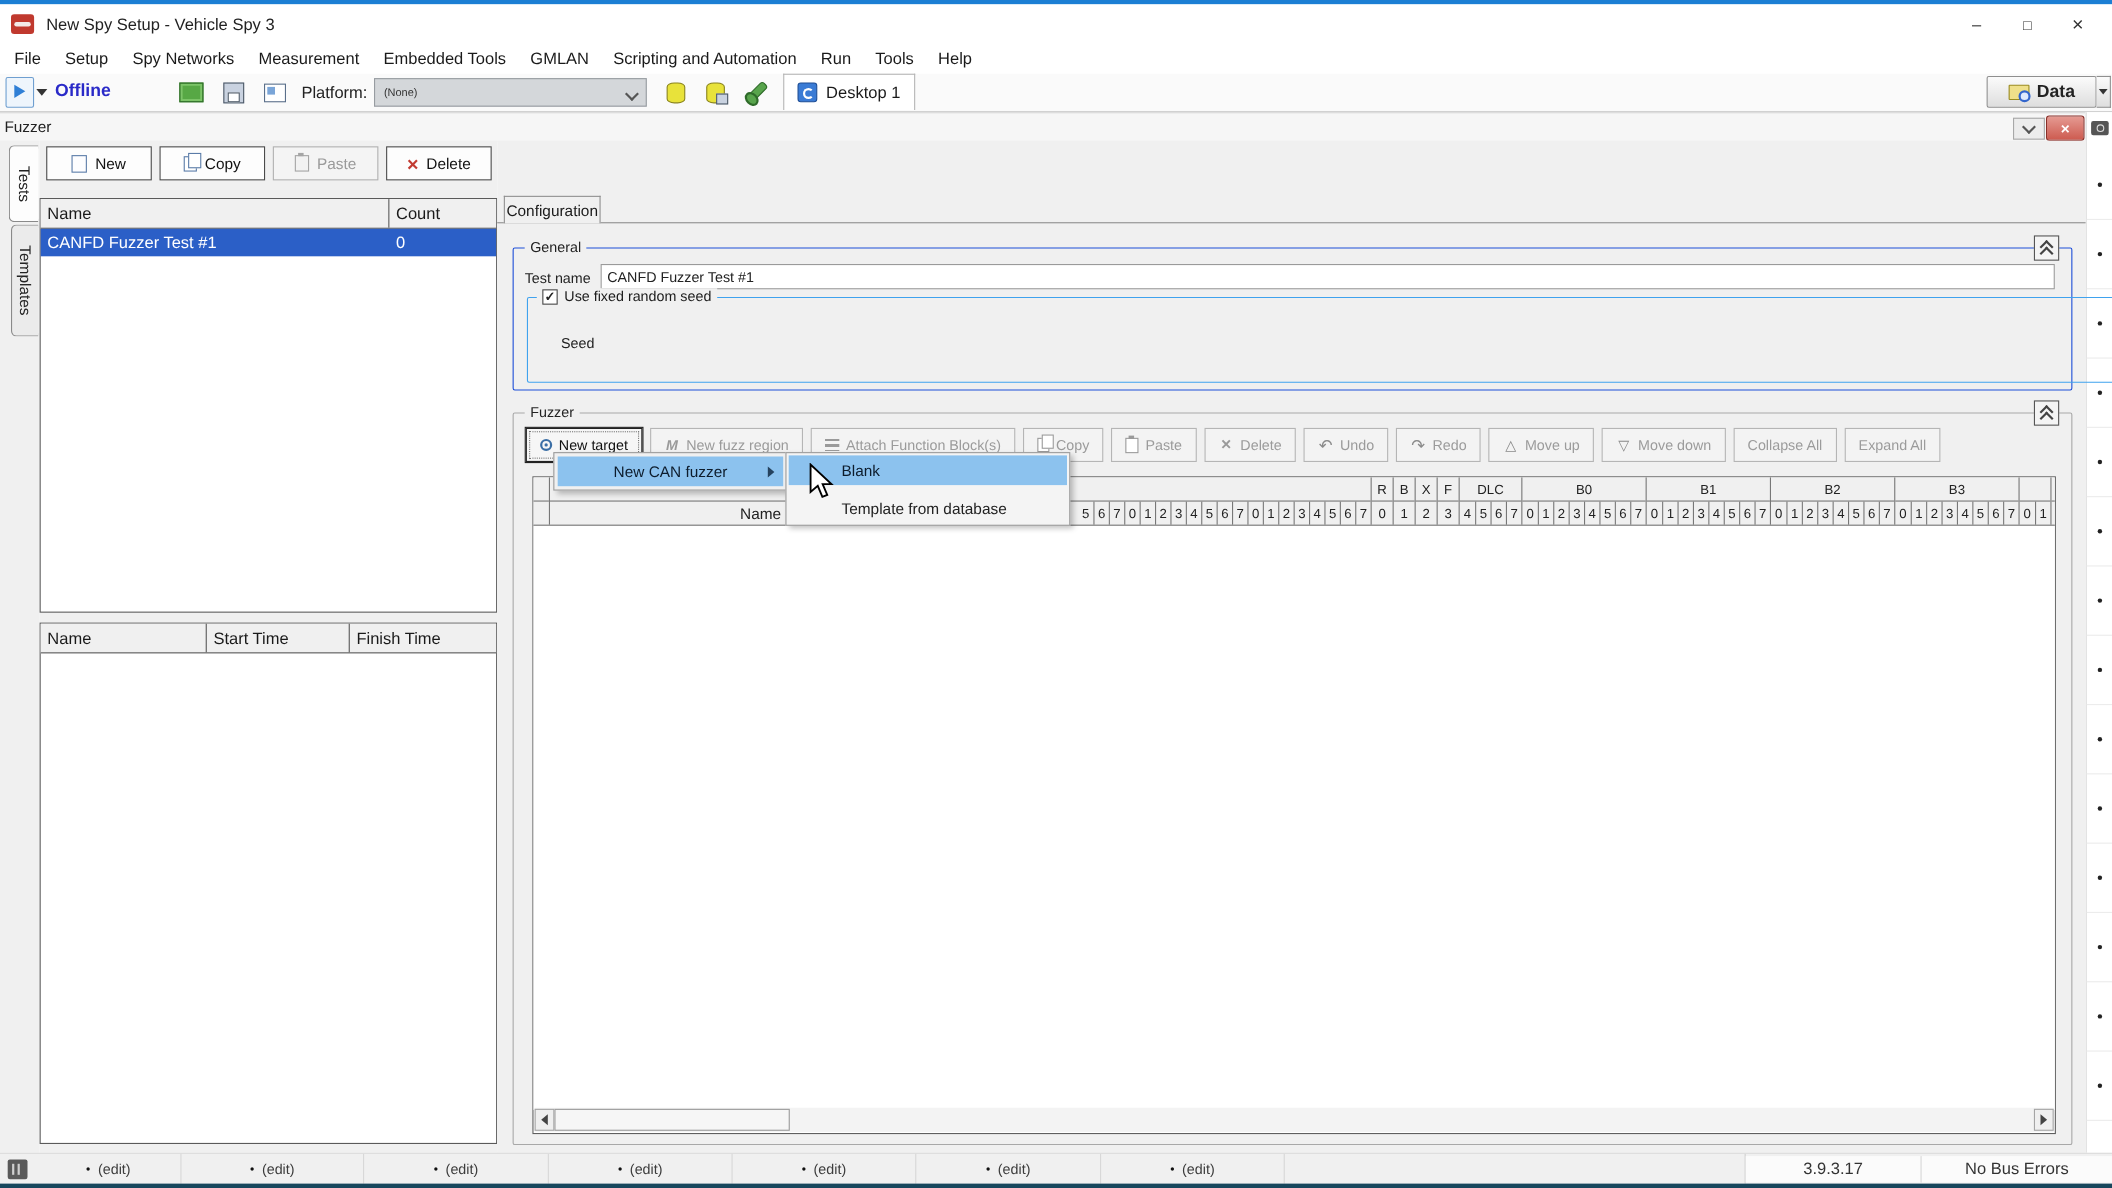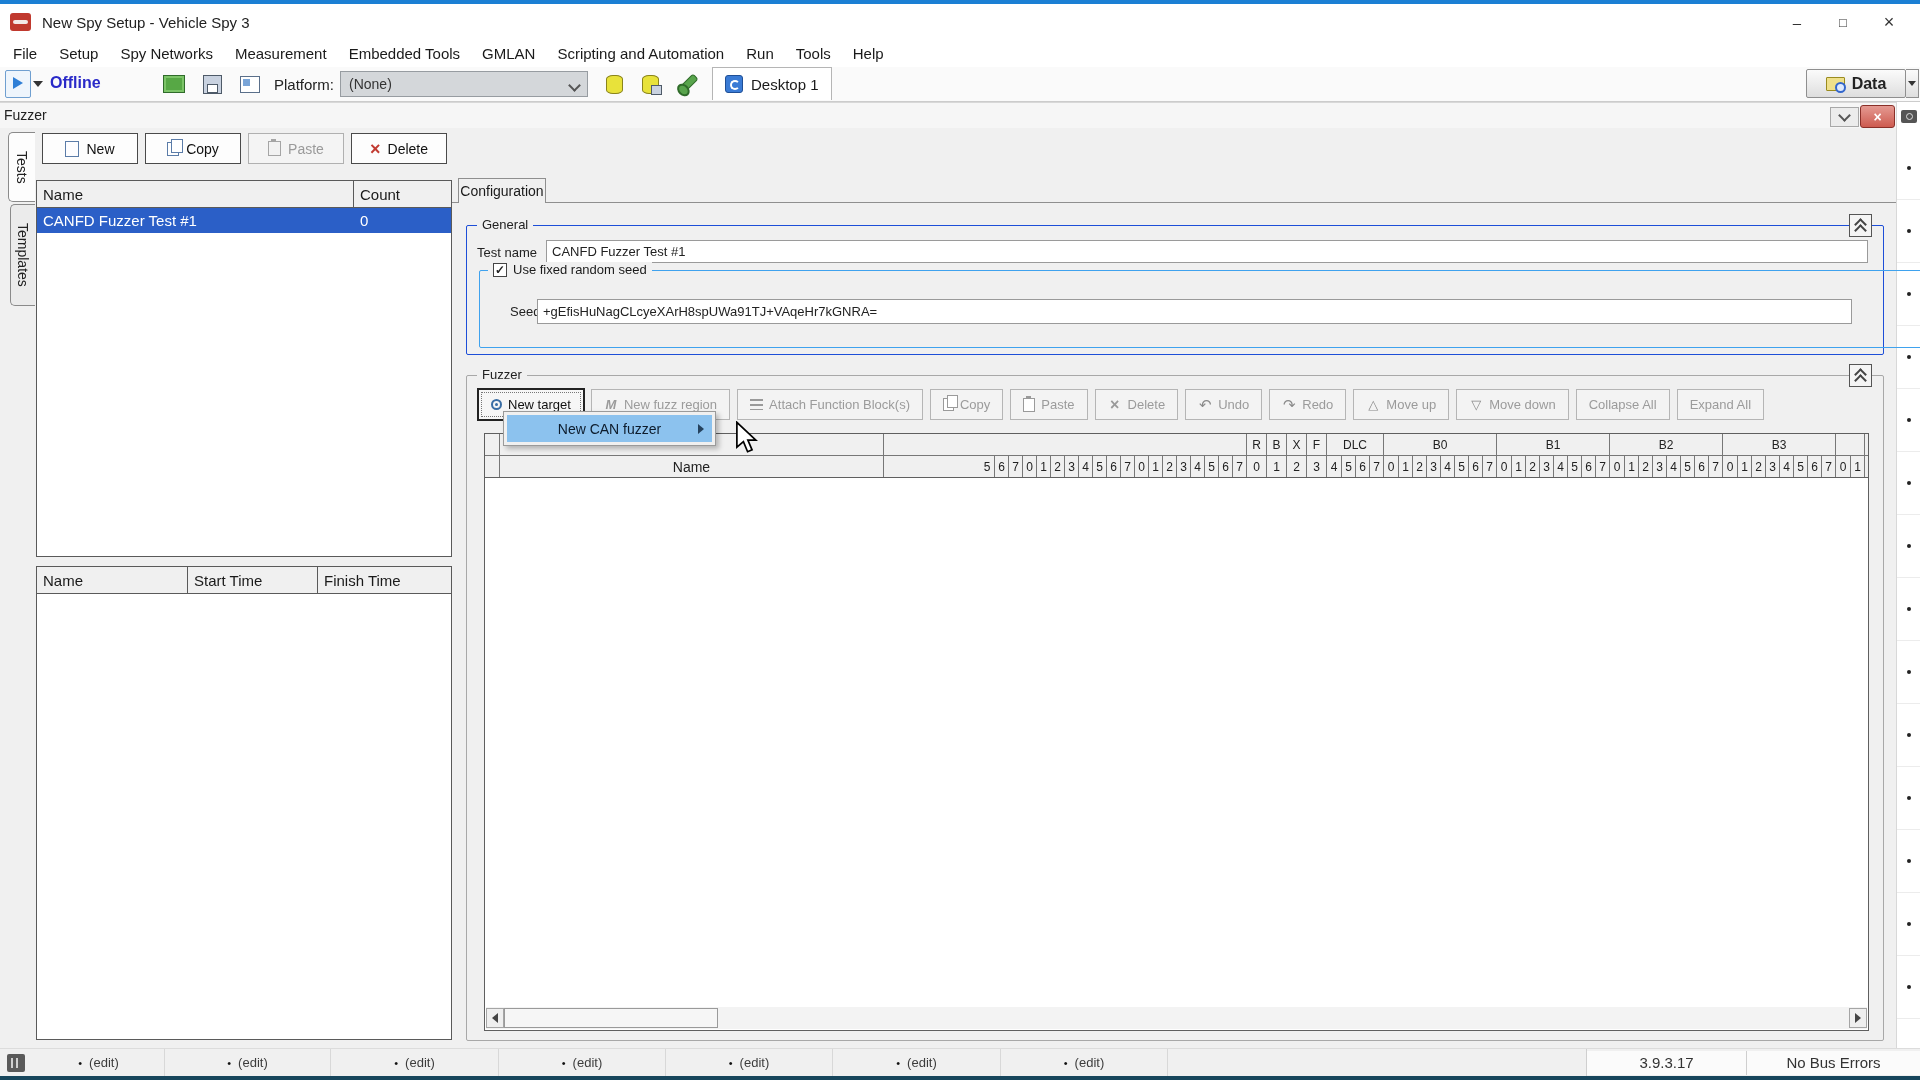--- a/index.html
+++ b/index.html
@@ -27,21 +27,21 @@
   .caret-down{width:0;height:0;border-left:5px solid transparent;border-right:5px solid transparent;border-top:6px solid #333;}
   .play-caret{left:33px;top:14px;}
   .offline{left:50px;top:7px;font-size:16px;font-weight:bold;color:#2a2ac8;}
   .tb-ico{top:4px;width:28px;height:26px;display:flex;align-items:center;justify-content:center;}
   .ico-chip{width:20px;height:16px;background:#57a845;border:1px solid #2f6b2a;box-shadow:inset 0 0 0 2px #7cc468;}
   .ico-floppy{width:17px;height:17px;background:#c9d2e0;border:1px solid #4e5a68;position:relative;}
   .ico-floppy::after{content:"";position:absolute;left:3px;top:8px;width:9px;height:7px;background:#fff;border:1px solid #4e5a68;}
   .ico-note{width:18px;height:15px;background:#fff;border:1px solid #5a6f8a;position:relative;}
   .ico-note::after{content:"";position:absolute;left:2px;top:2px;width:7px;height:7px;background:#7aa5d8;}
   .platform-label{left:274px;top:9px;font-size:15px;color:#222;}
-  .platform-select{left:340px;top:4px;width:248px;height:26px;background:#d4d7da;border:1px solid #979ca1;font-size:14px;color:#333;display:flex;align-items:center;padding-left:8px;box-sizing:border-box;}
+  .platform-select{left:340px;top:4px;width:248px;height:26px;background:#d4d7da;border:1px solid #979ca1;font-size:10px;color:#333;display:flex;align-items:center;padding-left:8px;box-sizing:border-box;}
   .platform-chevron{position:absolute;right:8px;top:9px;width:7px;height:7px;border-right:2px solid #555;border-bottom:2px solid #555;transform:rotate(45deg);}
   .ico-db{width:15px;height:17px;background:#e8e23a;border:1px solid #8a841c;border-radius:7px/4px;}
   .ico-db2{width:15px;height:17px;background:#e8e23a;border:1px solid #8a841c;border-radius:7px/4px;position:relative;}
   .ico-db2::after{content:"";position:absolute;right:-4px;bottom:-2px;width:9px;height:8px;background:#c9d2e0;border:1px solid #4e5a68;}
   .ico-wrench{width:20px;height:6px;background:#58a44c;border:1px solid #2f6b2a;border-radius:3px;transform:rotate(-45deg);position:relative;}
   .ico-wrench::after{content:"";position:absolute;left:-3px;top:-3px;width:7px;height:10px;border:2px solid #2f6b2a;border-radius:50%;background:#58a44c;}
   .desktop-tab{left:712px;top:0px;height:33px;background:#fff;border:1px solid #b5b5b5;border-bottom:none;display:flex;align-items:center;gap:8px;padding:0 12px;font-size:15px;box-sizing:border-box;}
   .ico-desktop{width:16px;height:16px;background:#3a7bd5;border:1px solid #1f4f96;border-radius:3px;position:relative;}
   .ico-desktop::after{content:"";position:absolute;left:4px;top:4px;width:6px;height:6px;border:2px solid #fff;border-radius:50%;border-right-color:transparent;}
   .data-btn{left:1806px;top:2px;width:100px;height:29px;background:linear-gradient(#fbfbfb,#dedede);border:1px solid #8f8f8f;border-radius:2px;display:flex;align-items:center;justify-content:center;gap:7px;font-size:16px;font-weight:bold;color:#222;box-sizing:border-box;}
@@ -354,21 +354,20 @@
       <div class="gbox gbox-general">
         <div class="gbox-label">General</div>
         <div class="fieldlabel" style="left:10px;top:19px;">Test name</div>
         <input class="tinput" style="left: 79px; top: 14px; width: 1322px;" value="CANFD Fuzzer Test #1">
         <div class="seedbox">
           <div class="seed-caption">
             <span class="checkbox"></span>
             <span>Use fixed random seed</span>
           </div>
           <div class="fieldlabel" style="left:30px;top:33px;">Seed</div>
-          <input class="tinput" style="left: 57px; top: 28px; width: 1315px; height: 25px;" value="+gEfisHuNagCLcyeXArH8spUWa91TJ+VAqeHr7kGNRA=">
         </div>
       </div>
       <div class="collapse-btn" style="left:1397px;top:11px;">
           <span class="chev-up"></span>
           <span class="chev-up"></span>
         </div>
 
       <div class="gbox-fuzzer">
         <div class="gbox-label" style="background:#f0f0f0;">Fuzzer</div>
         <div class="fz-toolbar" id="fz-toolbar">
@@ -584,20 +583,24 @@
         </div>
     </div>
   </div>
 
   <div class="abs menu1">
     <div class="menu1-item">
       <span>New CAN fuzzer</span>
       <span class="submenu-arrow"></span>
     </div>
   </div>
+  <div class="abs menu2">
+    <div class="menu2-item hl">Blank</div>
+    <div class="menu2-item">Template from database</div>
+  </div>
   <div class="abs cursor">
     <svg width="26" height="34" viewBox="0 0 19 26">
       <path d="M1,1 L1,20 L6,15.8 L9.2,23.5 L12.6,22.1 L9.4,14.6 L15.5,14.6 Z" fill="#ffffff" stroke="#000000" stroke-width="1.3"></path>
     </svg>
   </div>
 
   <div class="abs statusbar">
     <div class="status-icon"></div>
     <div id="status-edits" style="display:flex;height:100%;">
         <div class="seg" style="width: 132px;">

